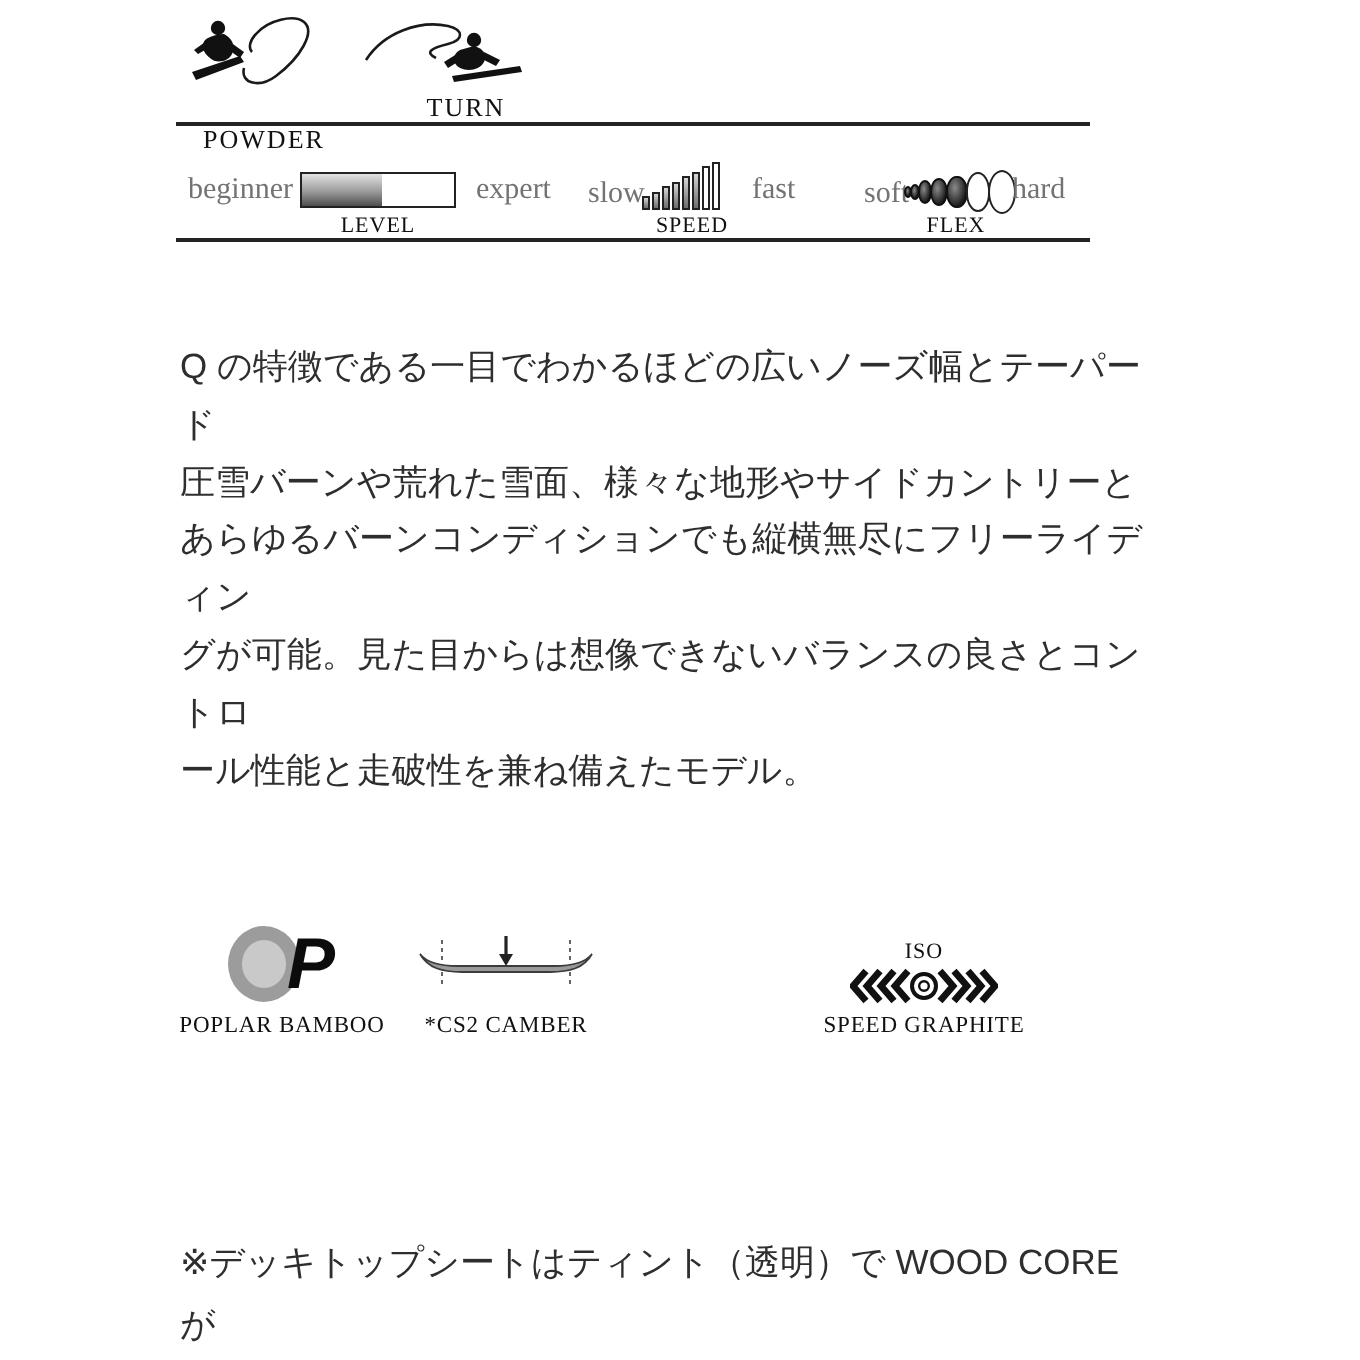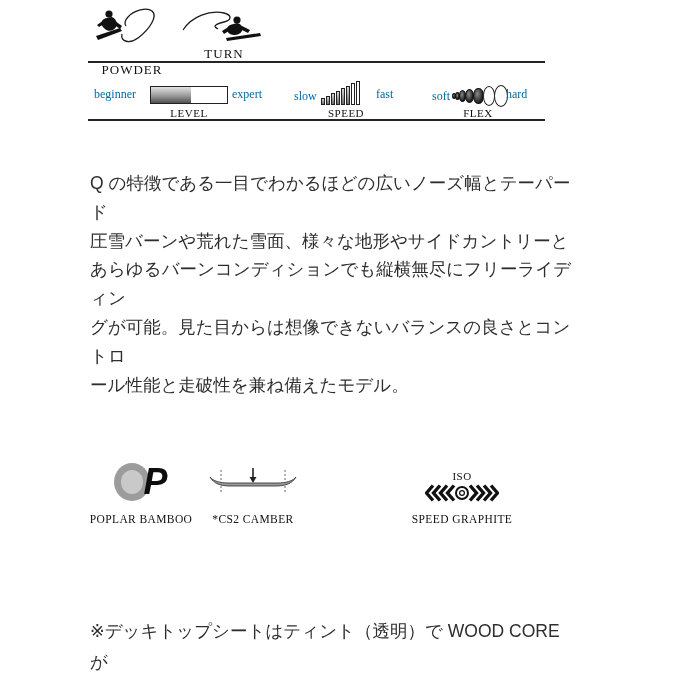--- a/index.html
+++ b/index.html
@@ -4,37 +4,37 @@
 <style>
   html,body{margin:0;padding:0;background:#ffffff;}
   .canvas{position:relative;width:680px;height:680px;background:#ffffff;overflow:hidden;
           font-family:"Liberation Serif","DejaVu Serif",serif;color:#111;}
   .abs{position:absolute;}
   
   .style-label{font-size:13px;letter-spacing:1px;text-align:center;color:#111;}
   
   .hr{height:2px;background:#242424;}
   
-  .scale-end{font-size:12px;color:#0369a1;}
+  .scale-end{font-size:15px;color:#737373;}
   .scale-name{font-size:11px;letter-spacing:0.5px;text-align:center;color:#111;}
   .level-bar{width:78px;height:18px;border:1px solid #222;background:#fff;box-sizing:border-box;}
   .level-fill{height:100%;background:linear-gradient(to bottom,#e2e2e2 0%,#9a9a9a 55%,#4f4f4f 100%);}
   .bars{display:flex;align-items:flex-end;gap:1px;}
   .sbar{width:4px;border:1px solid #222;background:#fff;box-sizing:border-box;}
   .sbar.filled{background:linear-gradient(to bottom,#d6d6d6,#8a8a8a 70%,#6f6f6f);}
   .ovals{display:flex;align-items:center;}
   .oval{border:1.2px solid #222;border-radius:50%;background:#fff;margin:0 -0.5px;box-sizing:border-box;}
   .oval.filled{background:radial-gradient(ellipse at 38% 35%,#8a8a8a,#161616 75%);border-color:#111;}
   
   .desc{font-family:"Liberation Sans","DejaVu Sans",sans-serif;font-size:17.5px;
         line-height:28.8px;color:#2e2e2e;}
   
   .feature{display:flex;flex-direction:column;align-items:center;}
   .f-iconarea{height:40px;display:flex;align-items:center;justify-content:center;}
-  .f-label{font-size:11.5px;letter-spacing:0.4px;margin-top:11px;white-space:nowrap;color:#111;text-align:center;}
+  .f-label{font-size:11.5px;letter-spacing:0.4px;margin-top:5px;white-space:nowrap;color:#111;text-align:center;}
   .pop-circle{width:36px;height:38px;border-radius:50%;background:#9c9c9c;
               display:flex;align-items:center;justify-content:center;}
   .pop-inner{width:22px;height:24px;border-radius:50%;background:#c9c9c9;}
   .pop-p{font-family:"Liberation Sans",sans-serif;font-style:italic;font-weight:900;
          font-size:36px;color:#0c0c0c;margin-left:-7px;line-height:1;}
   .iso-top{font-size:11px;letter-spacing:0.5px;text-align:center;color:#111;}
   
   .note{font-family:"Liberation Sans","DejaVu Sans",sans-serif;font-size:17.5px;
         line-height:30.5px;color:#2e2e2e;}
 </style>
@@ -54,29 +54,29 @@
   <div class="abs style-label" style="left:90px;top:62px;width:84px">POWDER</div>
 
   <svg class="abs" style="left:180px;top:10px" width="82" height="36" viewBox="0 0 82 36">
     <path d="M3,20 C12,6 30,0 44,3 C52,5 52,10 44,12 C36,14 32,16 38,19" stroke="#1a1a1a" stroke-width="1.3" fill="none"></path>
     <circle cx="57" cy="10" r="3.6" fill="#111"></circle>
     <path d="M57,13 C61,14 64,17 62,21 C60,25 54,26 50,24 C46,22 46,17 50,15 Z" fill="#111"></path>
     <path d="M50,16 L42,21 L44,24 L52,19 Z" fill="#111"></path>
     <path d="M62,16 L70,20 L68,23 L60,19 Z" fill="#111"></path>
     <path d="M46,28 L80,23 L81,26 L47,31 Z" fill="#111"></path>
   </svg>
-  <div class="abs style-label" style="left:183px;top:46px;width:82px">TURN</div>
+  <div class="abs style-label" style="left:192px;top:46px;width:82px">TURN</div>
 
   <div class="abs hr" style="left:88px;top:61px;width:457px"></div>
 
   <span class="abs scale-end" style="left:94px;top:87px">beginner</span>
   <div class="abs level-bar" style="left:150px;top:86px">
     <div class="level-fill" style="width: 53%;"></div>
   </div>
-  <span class="abs scale-end" style="left:232px;top:87px">expert</span>
+  <span class="abs scale-end" style="left:238px;top:87px">expert</span>
   <div class="abs scale-name" style="left:150px;top:107px;width:78px">LEVEL</div>
 
   <span class="abs scale-end" style="left:294px;top:89px">slow</span>
   <div class="abs bars" style="left:321px;top:80px;height:25px">
       <span class="sbar filled" style="height: 7px;"></span>
       <span class="sbar filled" style="height: 9.42857px;"></span>
       <span class="sbar filled" style="height: 11.8571px;"></span>
       <span class="sbar filled" style="height: 14.2857px;"></span>
       <span class="sbar filled" style="height: 16.7143px;"></span>
       <span class="sbar filled" style="height: 19.1429px;"></span>

